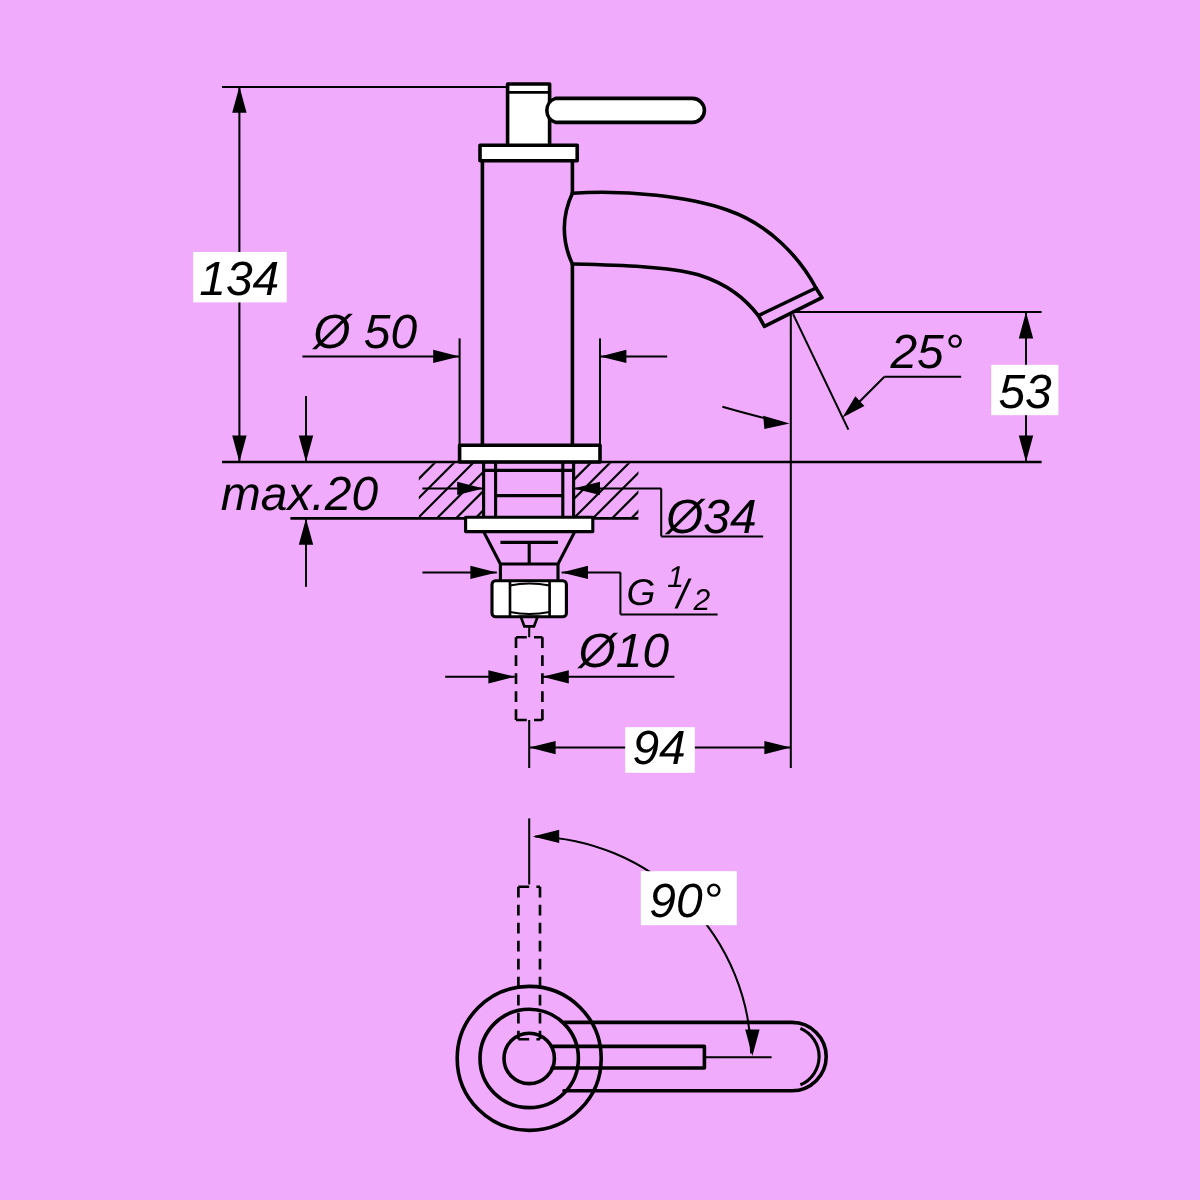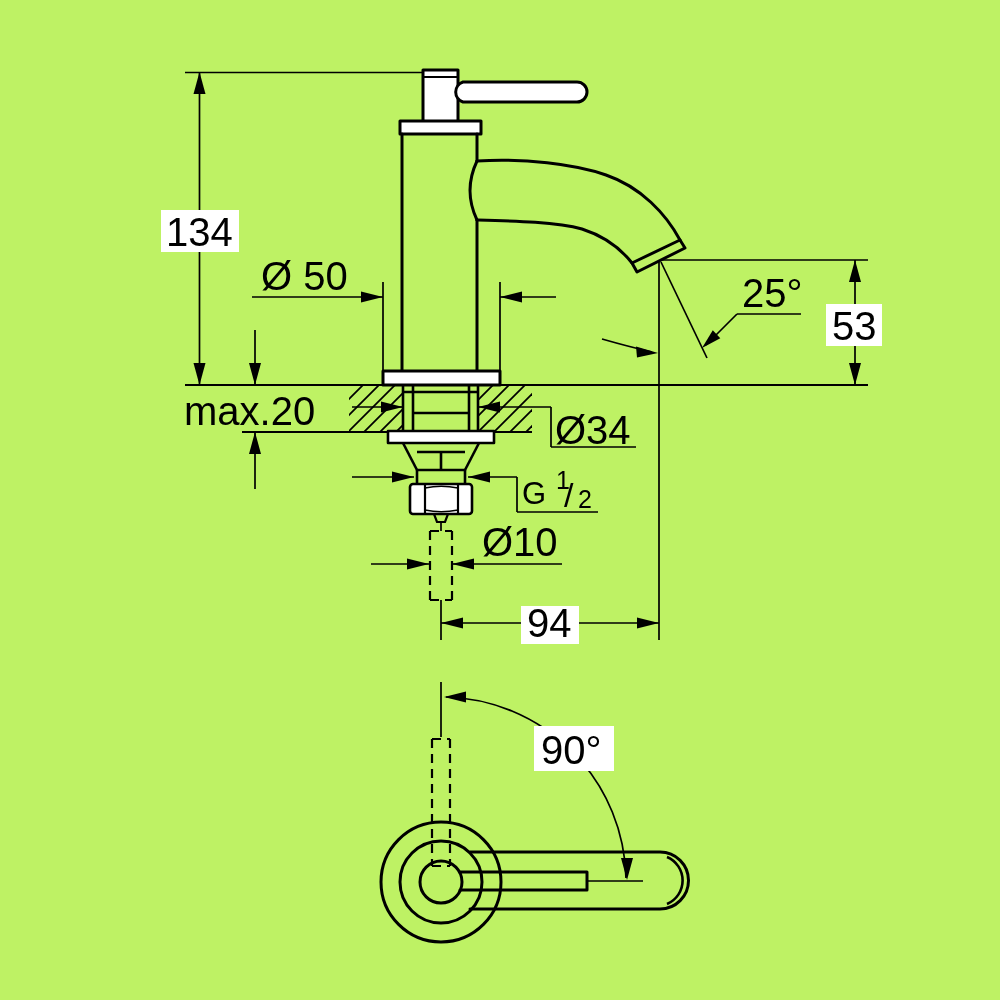--- a/index.html
+++ b/index.html
@@ -6,22 +6,23 @@
     margin: 0;
     padding: 0;
     background: #ffffff;
     width: 1000px;
     height: 1000px;
     overflow: hidden;
   }
   .drawing-wrap {
     width: 1000px;
     height: 1000px;
-    background: #bef264;
+    background: #f0abfc;
     position: relative;
+    font-style: italic;
   }
   svg { display: block; }
   text {
     font-family: "Liberation Sans", "DejaVu Sans", sans-serif;
     fill: #000000;
   }
   .dim-txt  { font-size: 40px; }
   .dim-med  { font-size: 31px; }
   .dim-sup  { font-size: 25px; }
   .dim-slash{ font-size: 34px; }

